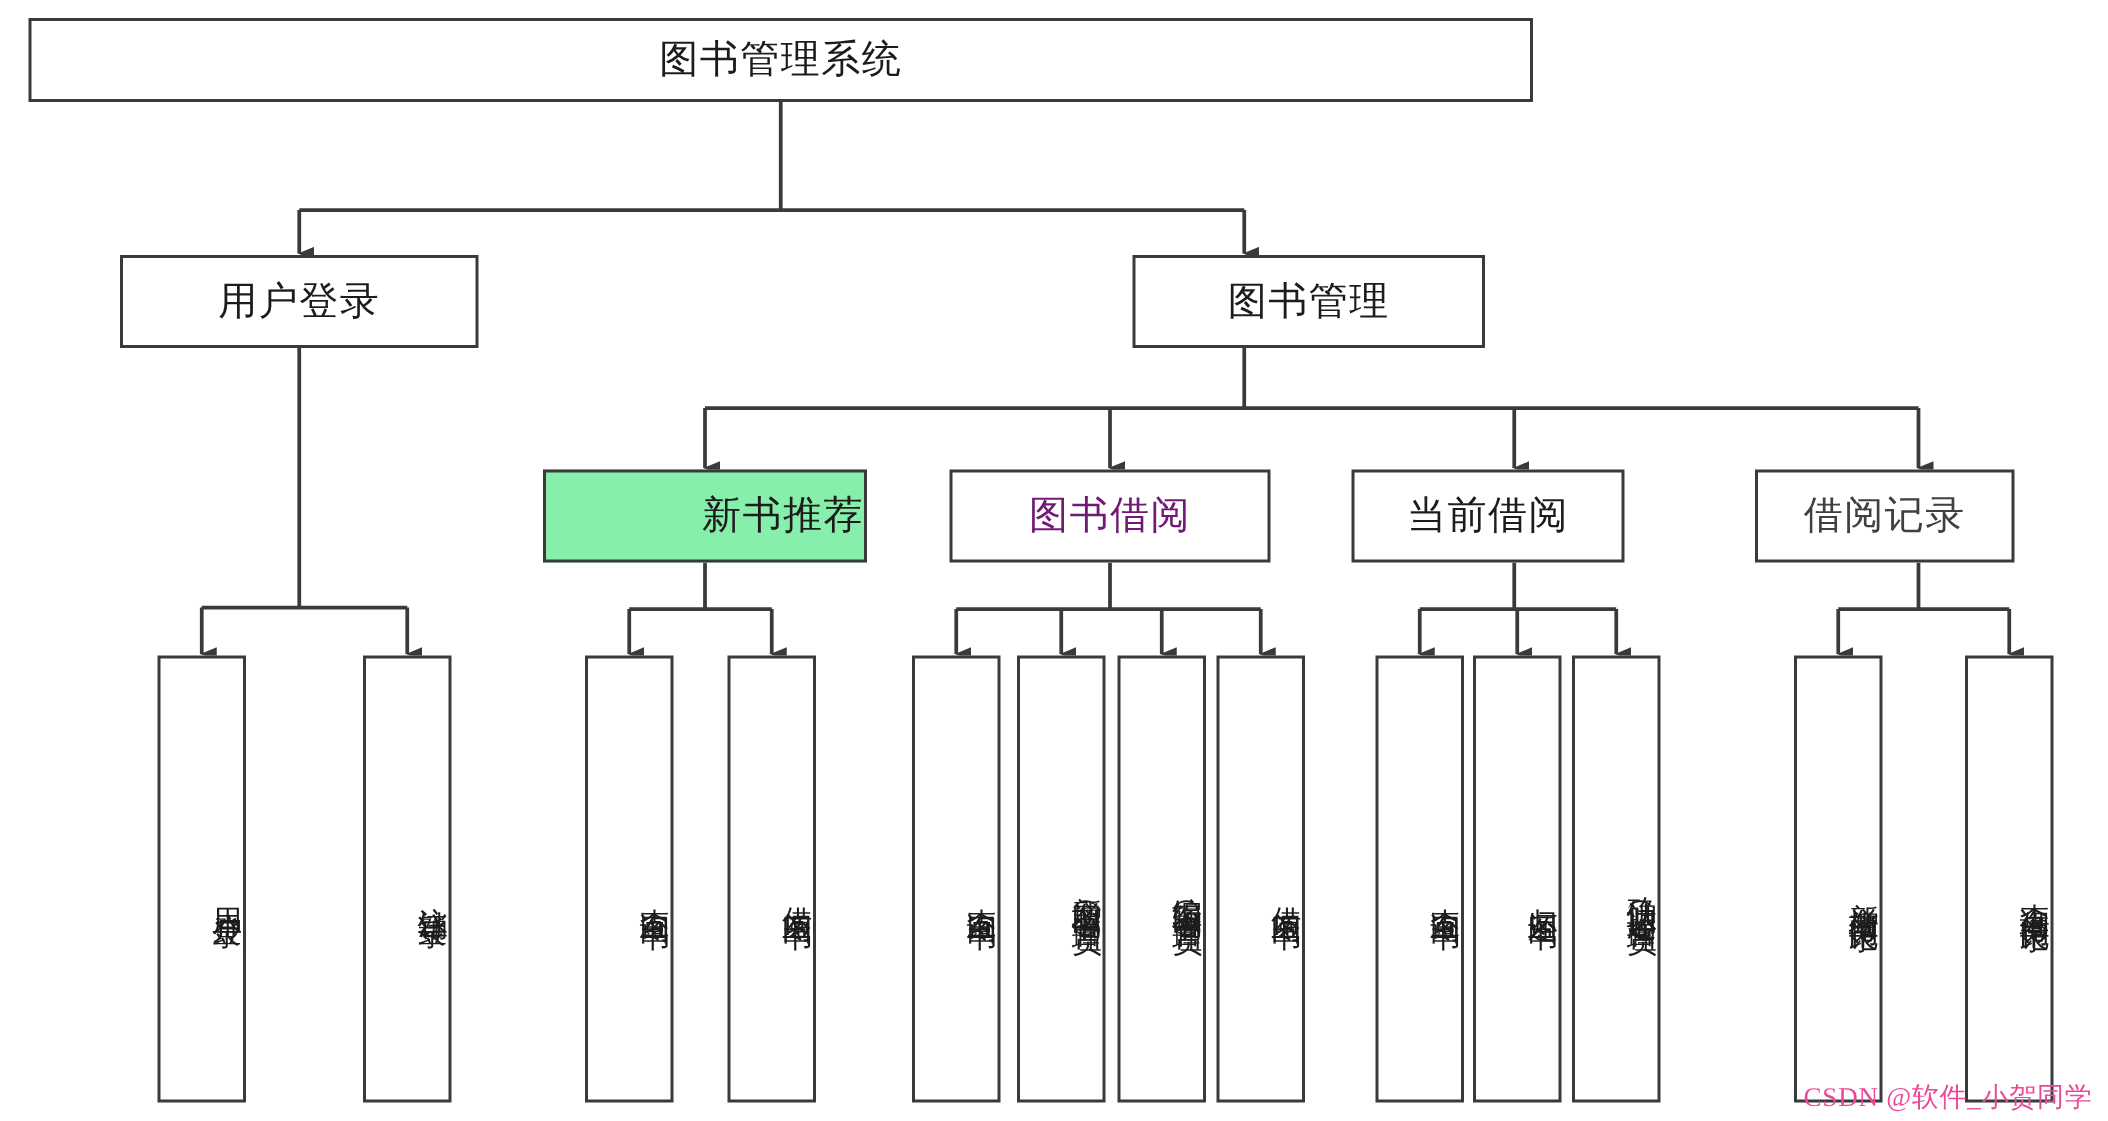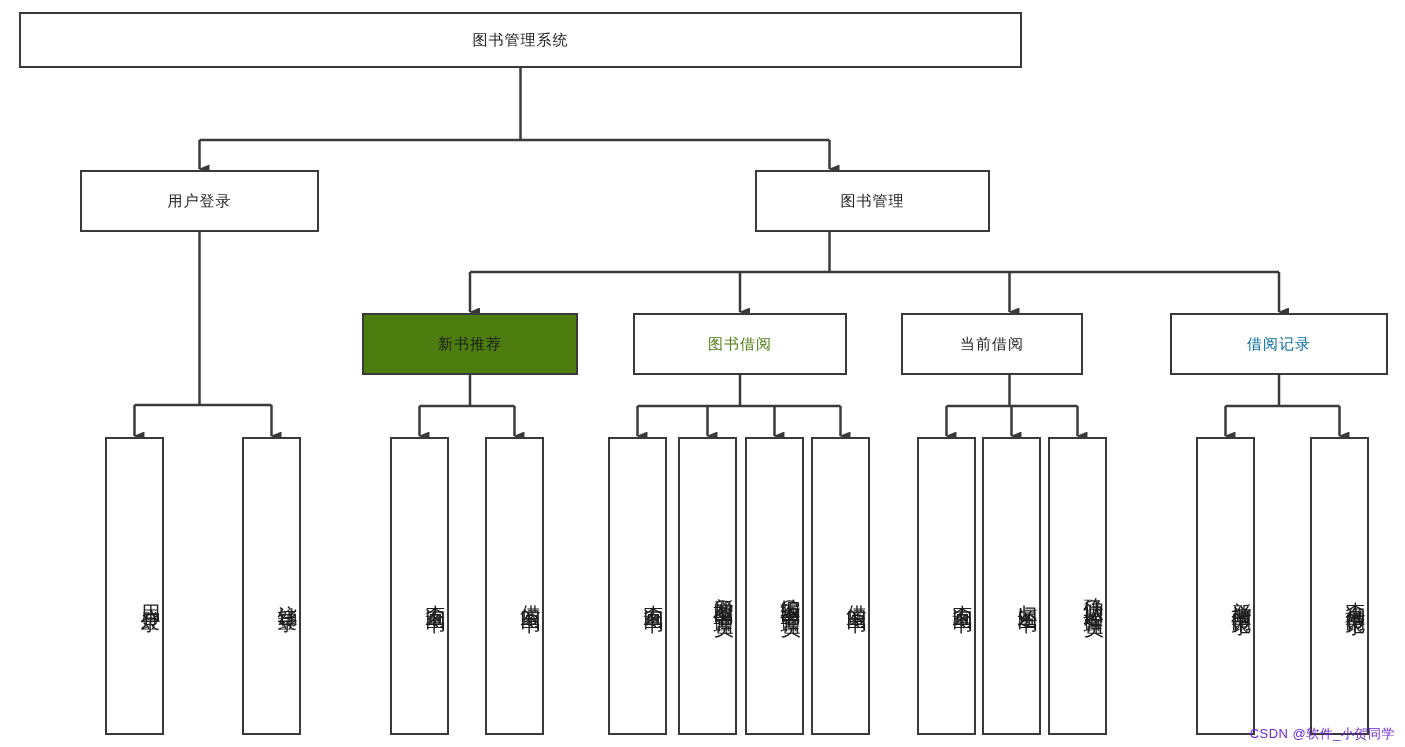--- a/index.html
+++ b/index.html
@@ -28,21 +28,21 @@
   }
   .node {
     position: absolute;
     box-sizing: border-box;
     background: #ffffff;
     border: 2px solid #3a3a3a;
     display: flex;
     align-items: center;
     justify-content: center;
     color: #1c1c1c;
-    font-size: 15px;
+    font-size: 26px;
     line-height: 1.15;
     letter-spacing: 1px;
     white-space: nowrap;
   }
   .node.leaf {
     font-size: 20px;
     letter-spacing: 2px;
     writing-mode: vertical-rl;
     text-orientation: upright;
     align-items: flex-start;
@@ -55,25 +55,25 @@
   }
   .node.leaf .label {
     writing-mode: vertical-rl;
     text-orientation: upright;
     letter-spacing: 3px;
   }
   #watermark {
     position: absolute;
     right: 10px;
     bottom: 4px;
-    font-size: 13px;
-    color: #6d28d9;
+    font-size: 18px;
+    color: #ec4899;
     letter-spacing: 0.5px;
     white-space: nowrap;
-    font-family: Liberation Sans, sans-serif;
+    font-family: Liberation Serif, serif;
   }
 </style>
 </head>
 <body>
 
 <div id="canvas">
 
   <svg class="edges" viewBox="0 0 1405 747" xmlns="http://www.w3.org/2000/svg">
     <defs>
       <marker id="arrowhead" markerWidth="9" markerHeight="11" refX="4.5" refY="10" orient="auto" markerUnits="userSpaceOnUse">
@@ -120,30 +120,30 @@
   <div id="node-layer">
       <div class="node" style="left: 19px; top: 12px; width: 1003px; height: 56px; border-color: rgb(58, 58, 58); background: rgb(255, 255, 255); color: rgb(28, 28, 28);">
         <span class="label">图书管理系统</span>
       </div>
       <div class="node" style="left: 80px; top: 170px; width: 239px; height: 62px; border-color: rgb(58, 58, 58); background: rgb(255, 255, 255); color: rgb(28, 28, 28);">
         <span class="label">用户登录</span>
       </div>
       <div class="node" style="left: 712px; top: 170px; width: 235px; height: 62px; border-color: rgb(58, 58, 58); background: rgb(255, 255, 255); color: rgb(28, 28, 28); margin-left: 43px;">
         <span class="label">图书管理</span>
       </div>
-      <div class="node" style="left: 362px; top: 313px; width: 216px; height: 62px; border-color: rgb(58, 58, 58); background: #4d7c0f; color: rgb(28, 28, 28);">
+      <div class="node" style="left: 362px; top: 313px; width: 216px; height: 62px; border-color: rgb(58, 58, 58); background: #86efac; color: rgb(28, 28, 28); justify-content: flex-end;">
         <span class="label">新书推荐</span>
       </div>
-      <div class="node" style="left: 633px; top: 313px; width: 214px; height: 62px; border-color: rgb(58, 58, 58); background: rgb(255, 255, 255); color: #4d7c0f;">
+      <div class="node" style="left: 633px; top: 313px; width: 214px; height: 62px; border-color: rgb(58, 58, 58); background: rgb(255, 255, 255); color: #701a75;">
         <span class="label">图书借阅</span>
       </div>
       <div class="node" style="left: 901px; top: 313px; width: 182px; height: 62px; border-color: rgb(58, 58, 58); background: rgb(255, 255, 255); color: rgb(28, 28, 28);">
         <span class="label">当前借阅</span>
       </div>
-      <div class="node" style="left: 1170px; top: 313px; width: 218px; height: 62px; border-color: rgb(58, 58, 58); background: rgb(255, 255, 255); color: #0369a1;">
+      <div class="node" style="left: 1170px; top: 313px; width: 173px; height: 62px; border-color: rgb(58, 58, 58); background: rgb(255, 255, 255); color: #404040;">
         <span class="label">借阅记录</span>
       </div>
       <div class="node leaf" style="left: 105px; top: 437px; width: 59px; height: 298px; border-color: rgb(58, 58, 58); background: rgb(255, 255, 255); color: rgb(28, 28, 28);">
         <span class="label">用户登录</span>
       </div>
       <div class="node leaf" style="left: 242px; top: 437px; width: 59px; height: 298px; border-color: rgb(58, 58, 58); background: rgb(255, 255, 255); color: rgb(28, 28, 28);">
         <span class="label">注销登录</span>
       </div>
       <div class="node leaf" style="left: 390px; top: 437px; width: 59px; height: 298px; border-color: rgb(58, 58, 58); background: rgb(255, 255, 255); color: rgb(28, 28, 28);">
         <span class="label">查询图书</span>

